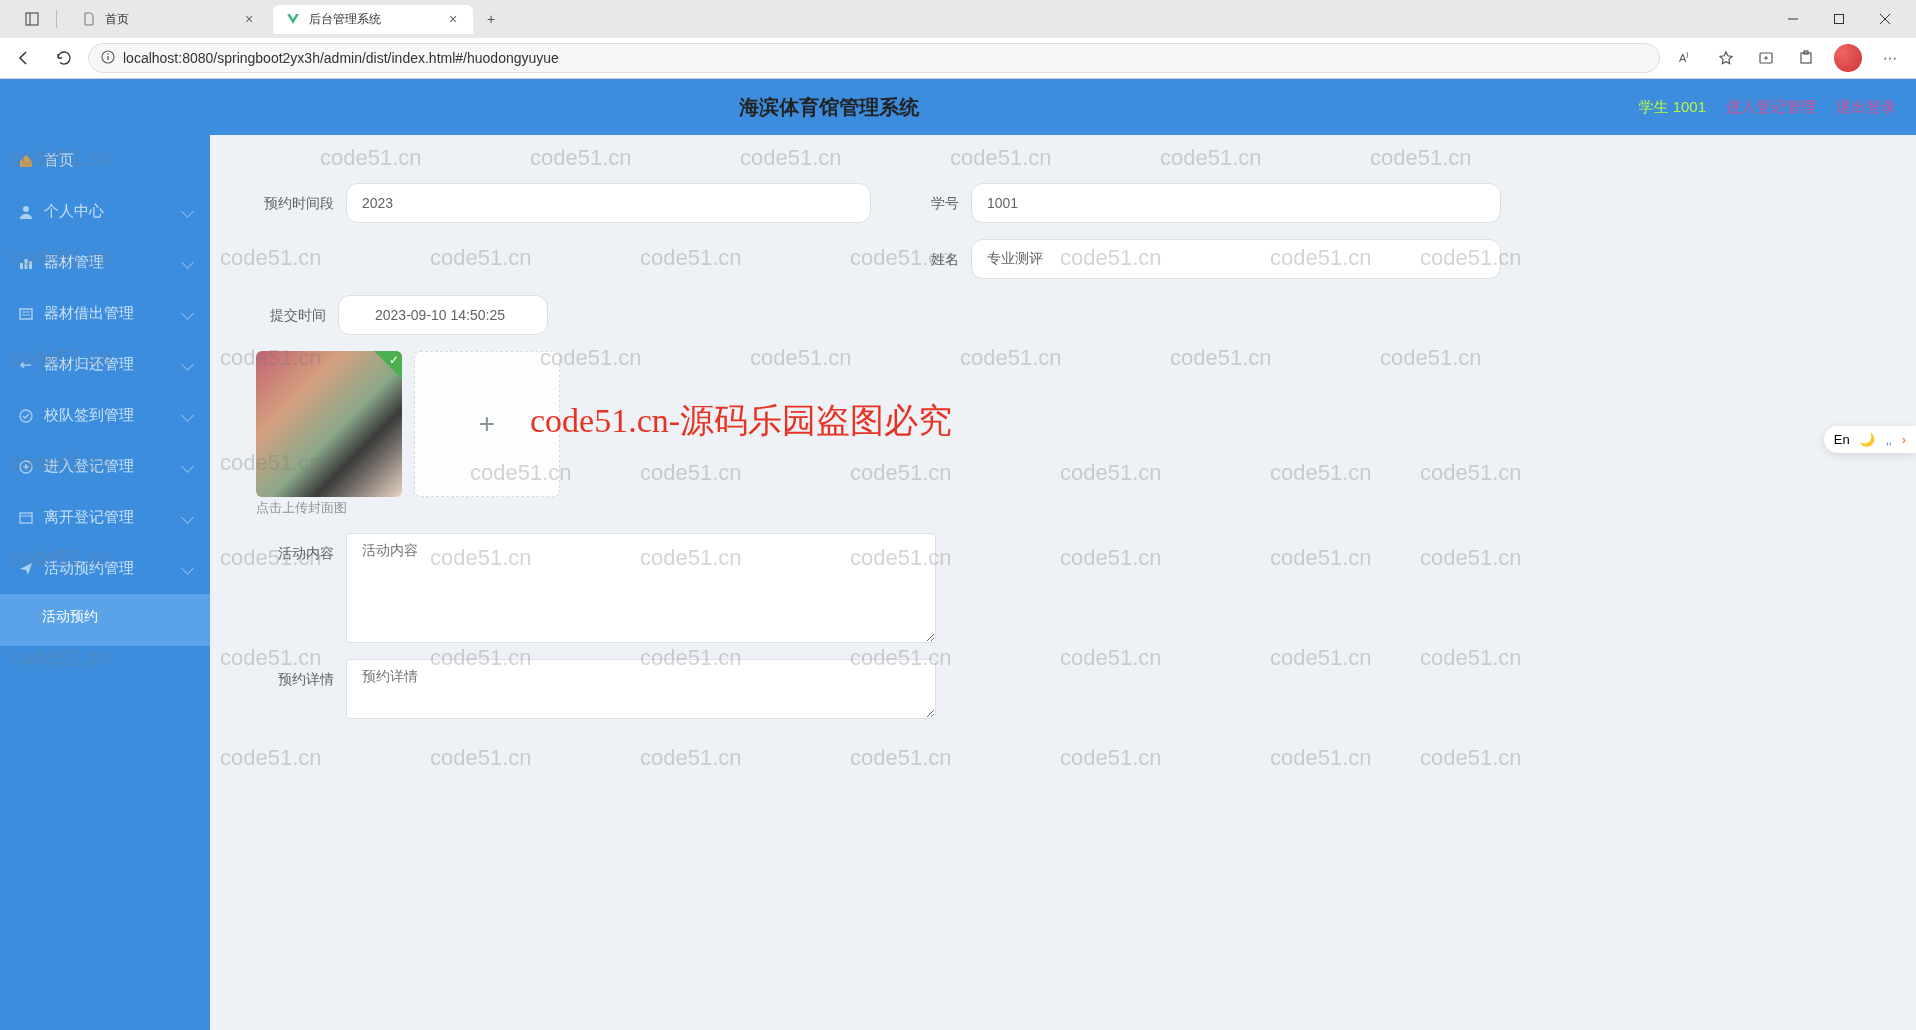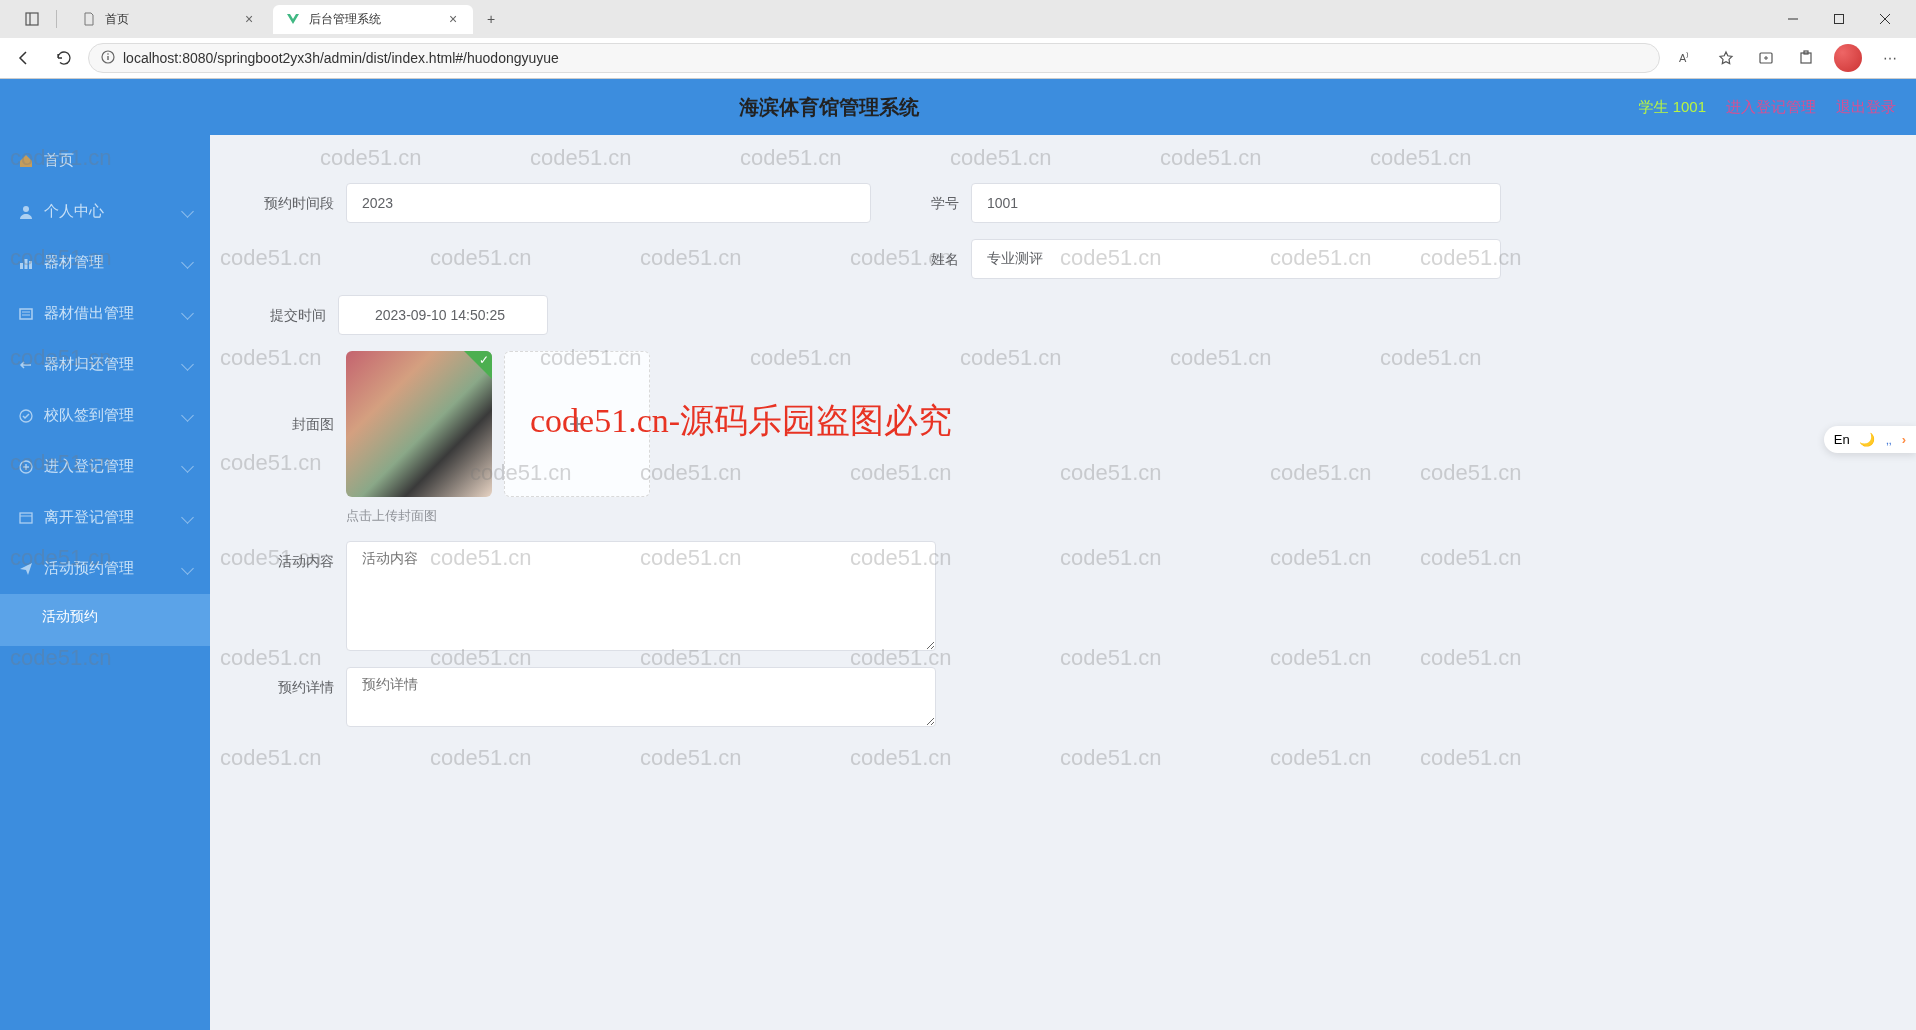--- a/index.html
+++ b/index.html
@@ -41,34 +41,34 @@
     .menu-item { display: flex; align-items: center; padding: 16px 18px; color: #c9e1f7; cursor: pointer; gap: 10px; font-size: 15px; position: relative; }
     .menu-item.has-children::after { content: ''; position: absolute; right: 18px; width: 8px; height: 8px; border-right: 1px solid #c9e1f7; border-bottom: 1px solid #c9e1f7; transform: rotate(45deg); opacity: 0.6; }
     .menu-icon { width: 16px; height: 16px; opacity: 0.8; }
     .submenu-item { padding: 14px 18px 20px 42px; color: #fff; background: #5ba3e8; font-size: 14px; cursor: pointer; }
     
     
     .form-area { padding: 0 30px 40px 30px; }
     .form-row { display: flex; gap: 40px; margin-top: 16px; align-items: flex-start; }
     .form-item { display: flex; align-items: flex-start; gap: 12px; }
     .form-label { width: 78px; text-align: right; color: #606266; font-size: 14px; line-height: 40px; flex-shrink: 0; }
-    .form-input { height: 40px; border: 1px solid #dcdfe6; border-radius: 4px; padding: 0 15px; font-size: 14px; color: #606266; background: #fff; outline: none; }
+    .form-input { height: 40px; border: 1px solid #dcdfe6; border-radius: 12px; padding: 0 15px; font-size: 14px; color: #606266; background: #fff; outline: none; }
     .form-input.wide { width: 525px; }
     .form-input.med { width: 530px; }
     .form-input.datetime { width: 210px; padding-left: 36px; position: relative; }
     .datetime-wrap { position: relative; }
     .datetime-icon { position: absolute; left: 10px; top: 50%; transform: translateY(-50%); color: #c0c4cc; }
     .form-textarea { width: 590px; min-height: 110px; border: 1px solid #dcdfe6; border-radius: 4px; padding: 8px 15px; font-size: 14px; color: #606266; resize: vertical; outline: none; font-family: inherit; }
     
     .upload-area { display: flex; gap: 12px; }
     .upload-thumb { width: 146px; height: 146px; border-radius: 6px; position: relative; overflow: hidden; background: linear-gradient(135deg,#c4636f 0%,#d4a080 30%,#8aa888 55%,#3a3a3a 70%,#e8d4c4 100%); }
     .thumb-corner { position: absolute; top: 0; right: 0; width: 0; height: 0; border-left: 28px solid transparent; border-top: 28px solid #4caf50; }
     .thumb-check { position: absolute; top: 2px; right: 3px; color: #fff; font-size: 12px; }
     .upload-add { width: 146px; height: 146px; border: 1px dashed #d9d9d9; border-radius: 6px; display: flex; align-items: center; justify-content: center; color: #8c939d; font-size: 28px; cursor: pointer; background: #fbfdff; }
-    .upload-hint { color: #909399; font-size: 13px; margin-top: 10px; margin-left: 0; }
+    .upload-hint { color: #909399; font-size: 13px; margin-top: 2px; margin-left: 0; }
     
     
     .watermark-layer { position: absolute; inset: 0; pointer-events: none; z-index: 5; }
     .wm-text { position: absolute; color: rgba(120,120,120,0.32); font-size: 22px; font-family: Arial, sans-serif; }
     .wm-center { position: absolute; color: #e83323; font-size: 34px; font-family: "SimSun", serif; left: 530px; top: 398px; }
     
     
     .float-widget { position: absolute; right: 0; top: 426px; background: #fff; border-radius: 20px 0 0 20px; box-shadow: 0 2px 8px rgba(0,0,0,0.12); padding: 6px 10px; display: flex; align-items: center; gap: 10px; font-size: 13px; }
     .float-chevron { color: #ff8c42; font-weight: bold; }
   </style>
@@ -289,21 +289,20 @@
                   <path d="M7 4v3l2 2" fill="none" stroke="#c0c4cc" stroke-width="1.2"></path>
                 </svg>
             </span>
             <input class="form-input datetime" value="2023-09-10 14:50:25" style="">
           </div>
         </div>
       </div>
 
       <div class="form-row">
         <div class="form-item">
-          <label class="form-label" style="line-height:146px">封面图</label>
           <div>
             <div class="upload-area">
               <div class="upload-thumb">
                 <div class="thumb-corner"></div>
                 <span class="thumb-check">✓</span>
               </div>
               <div class="upload-add">+</div>
             </div>
             <div class="upload-hint">点击上传封面图</div>
           </div>

